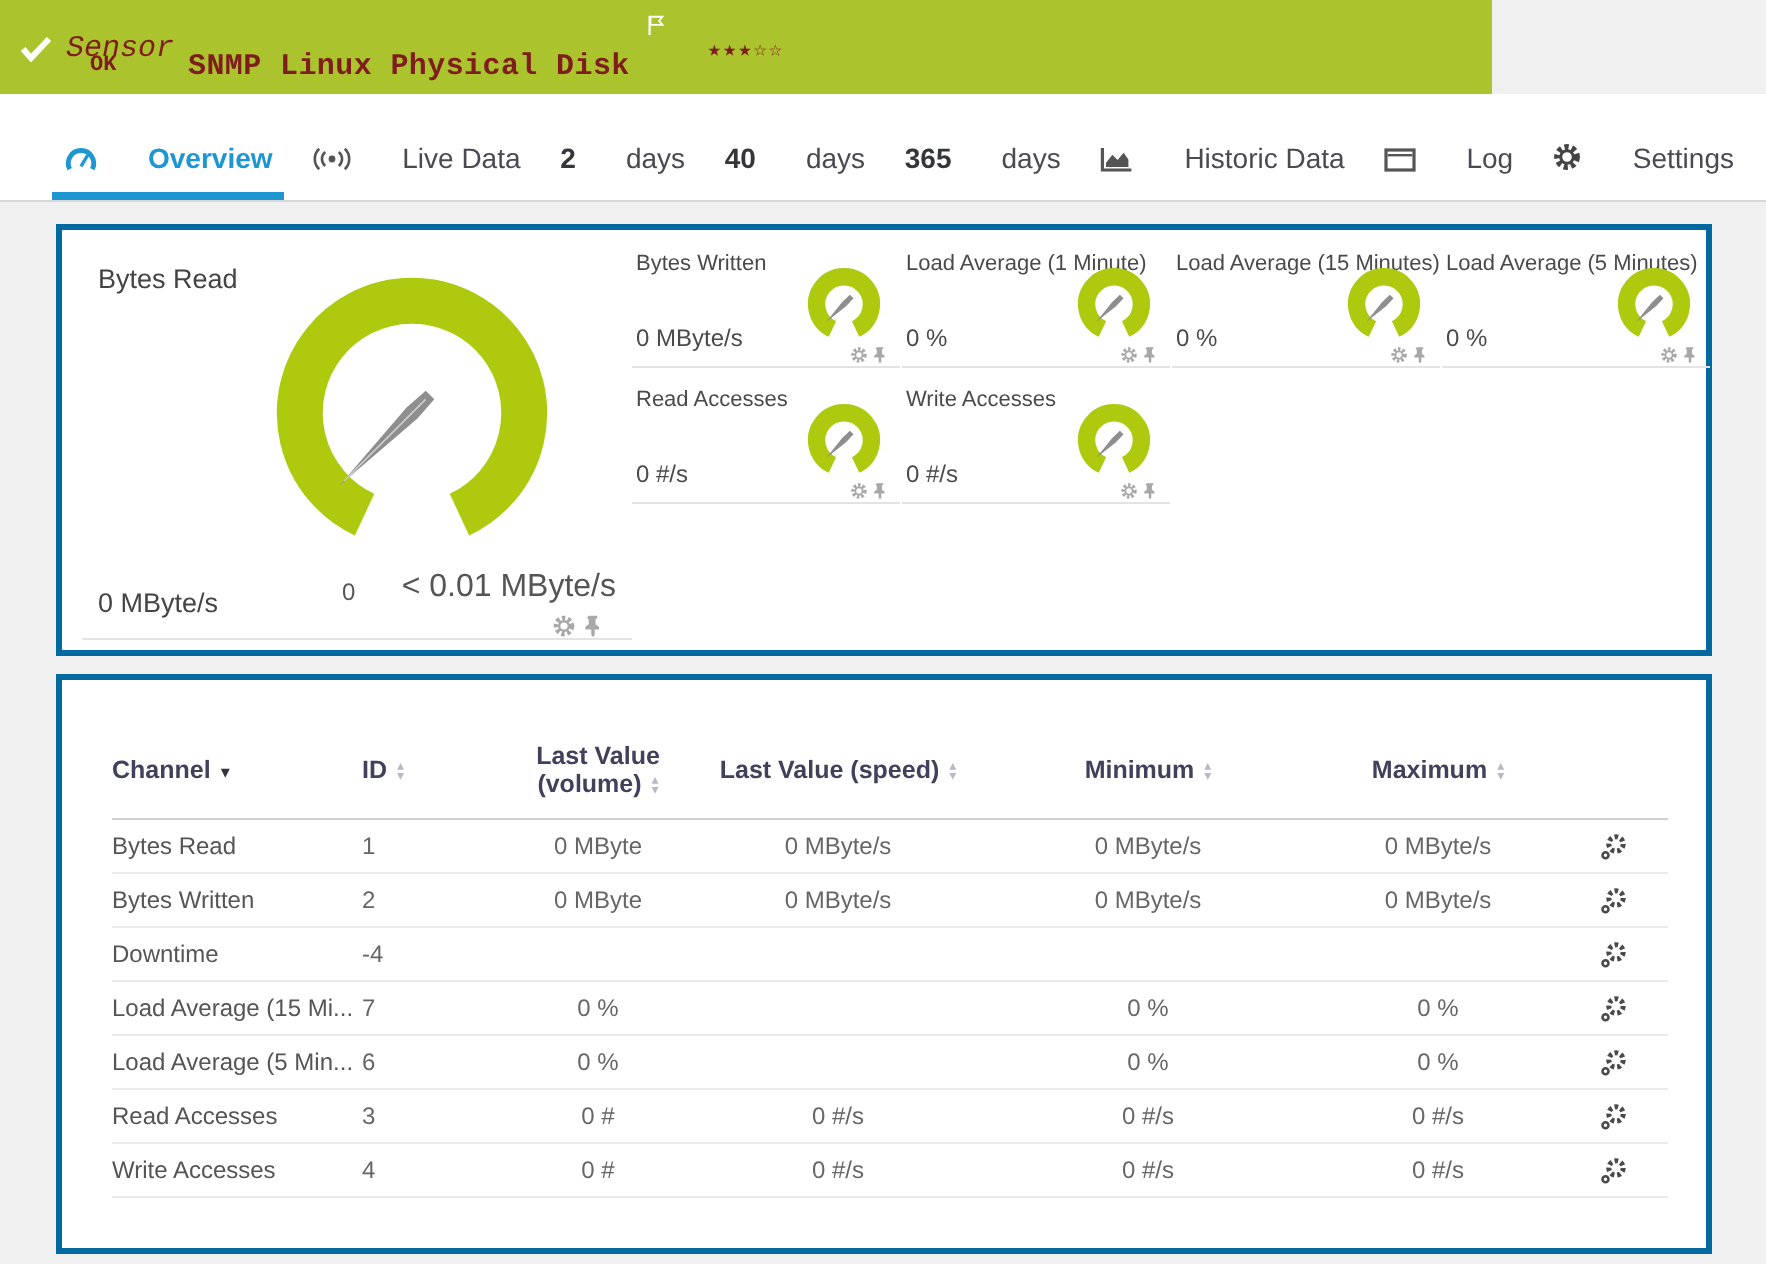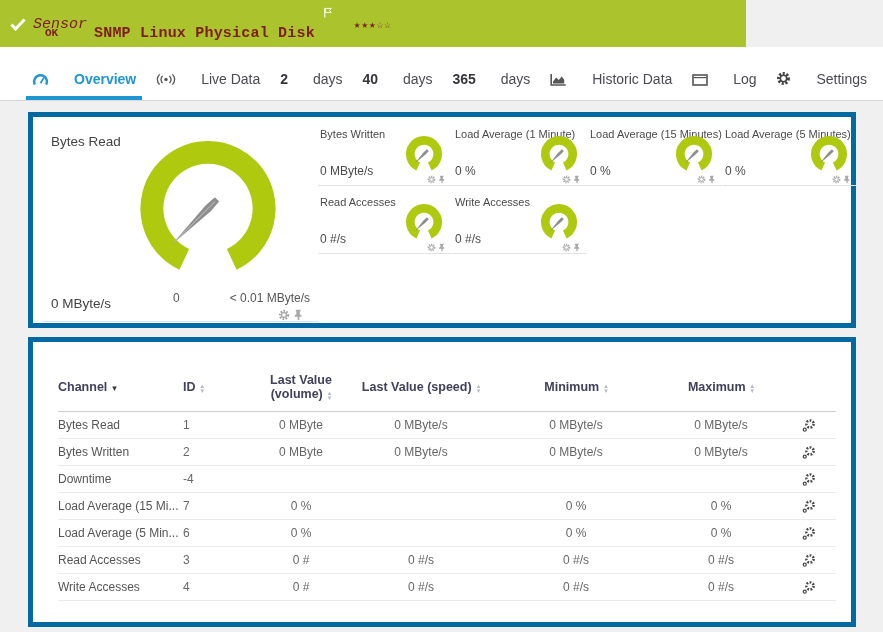--- a/index.html
+++ b/index.html
@@ -20,32 +20,32 @@
   .tabbar { position:absolute; left:0; top:47px; width:883px; height:54px; background:#fff;
             border-bottom:1px solid #d8d8d8; display:flex; align-items:stretch;
             justify-content:space-between; padding:0 10px 0 26px; }
   .tab { display:flex; align-items:flex-end; padding:0 6px 9px 6px; gap:25px; font-size:14px;
          color:#4a4a52; cursor:pointer; border-bottom:4px solid transparent; text-decoration:none; }
   .tab .ticon { display:inline-block; margin-bottom:1px; }
   .tab.active { color:#1d96d2; border-bottom-color:#1d96d2; font-weight:bold; }
   .tab .num { font-weight:bold; color:#35353c; }
 
   
-  .card { position:absolute; background:#fff; border:5px solid #0369a1;padding-left:16px; }
+  .card { position:absolute; background:#fff; border:3px solid #0369a1;padding-left:16px; }
   .gauges-card { left:28px; top:112px; width:828px; height:216px; }
   .table-card  { left:28px; top:337px; width:828px; height:290px; }
 
   
   .big-tile { position:absolute; left:10px; top:5px; width:275px; height:200px;
               border-bottom:1px solid #e3e3e3; cursor:pointer; }
   .big-tile .g-label { position:absolute; left:8px; top:12px; font-size:13.5px; color:#444; }
   .big-tile svg.gauge { position:absolute; left:80px; top:14px; }
   .big-tile .g-value { position:absolute; left:8px; bottom:10px; font-size:13.5px; color:#444; }
   .big-tile .g-min { position:absolute; left:130px; bottom:16px; font-size:12px; color:#555; }
-  .big-tile .g-max { position:absolute; right:8px; bottom:16px; font-size:12px; color:#555; }
+  .big-tile .g-max { position:absolute; right:8px; bottom:16px; font-size:16px; color:#555; }
   .tile-icons { position:absolute; right:14px; bottom:0; display:flex; gap:3px; color:#a8a8a8; }
   .tile-icons svg { cursor:pointer; }
 
   
   .small-grid { position:absolute; left:285px; top:5px; width:540px;
                 display:grid; grid-template-columns:repeat(4,134px); grid-auto-rows:64px;
                 column-gap:1px; row-gap:4px; }
   .s-tile { position:relative; border-bottom:1px solid #e3e3e3; cursor:pointer; }
   .s-tile .g-label { position:absolute; left:2px; top:6px; font-size:11px; color:#4a4a4a; white-space:nowrap; }
   .s-tile svg.gauge { position:absolute; right:5px; top:12px; }

